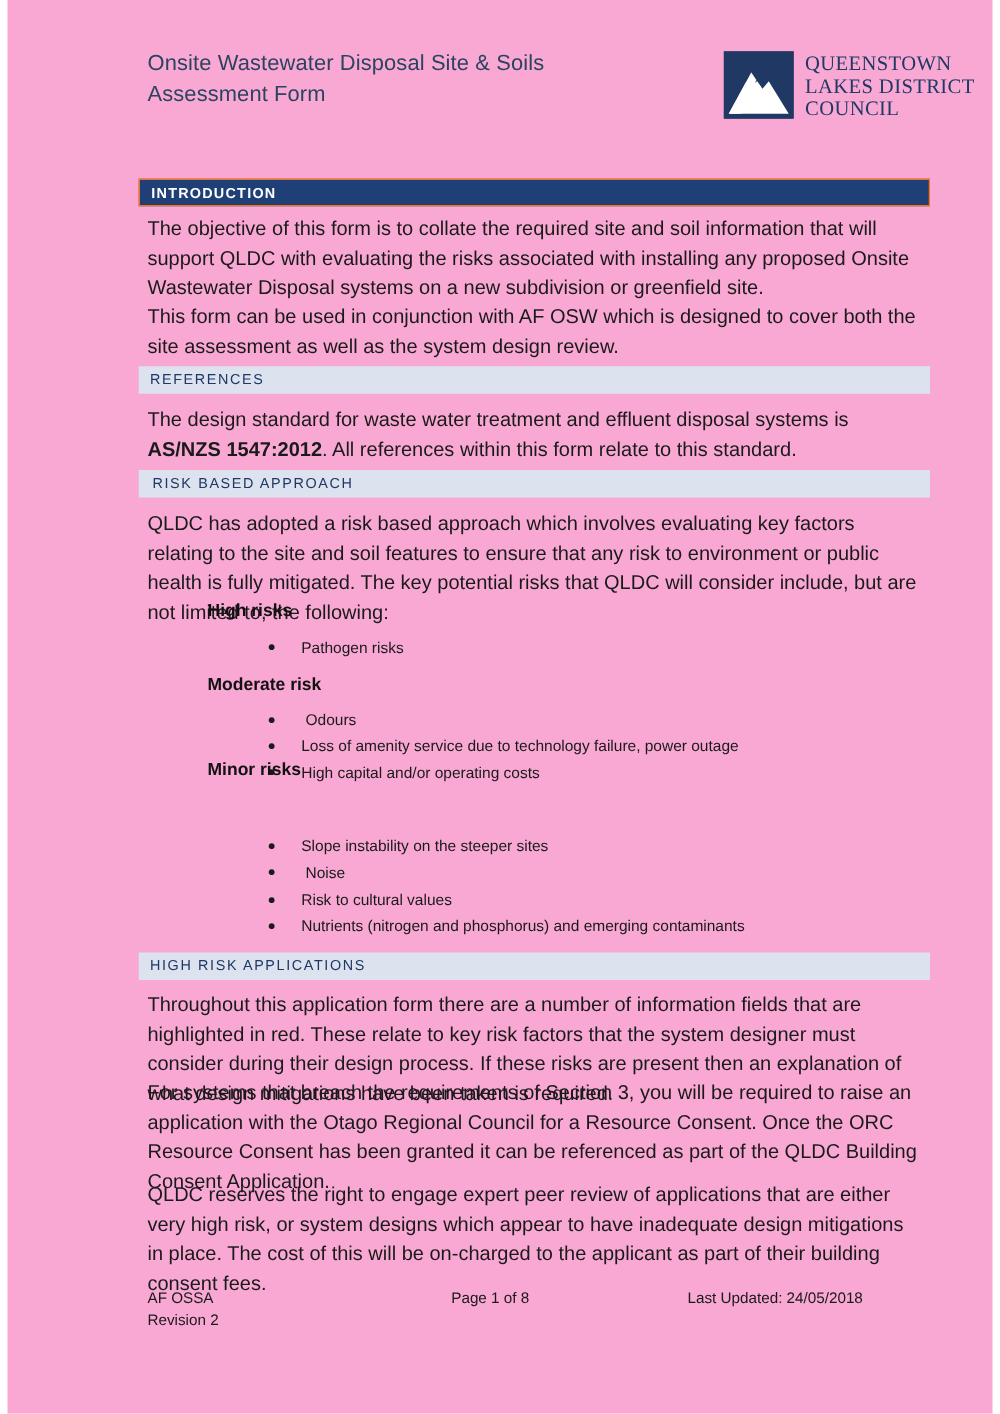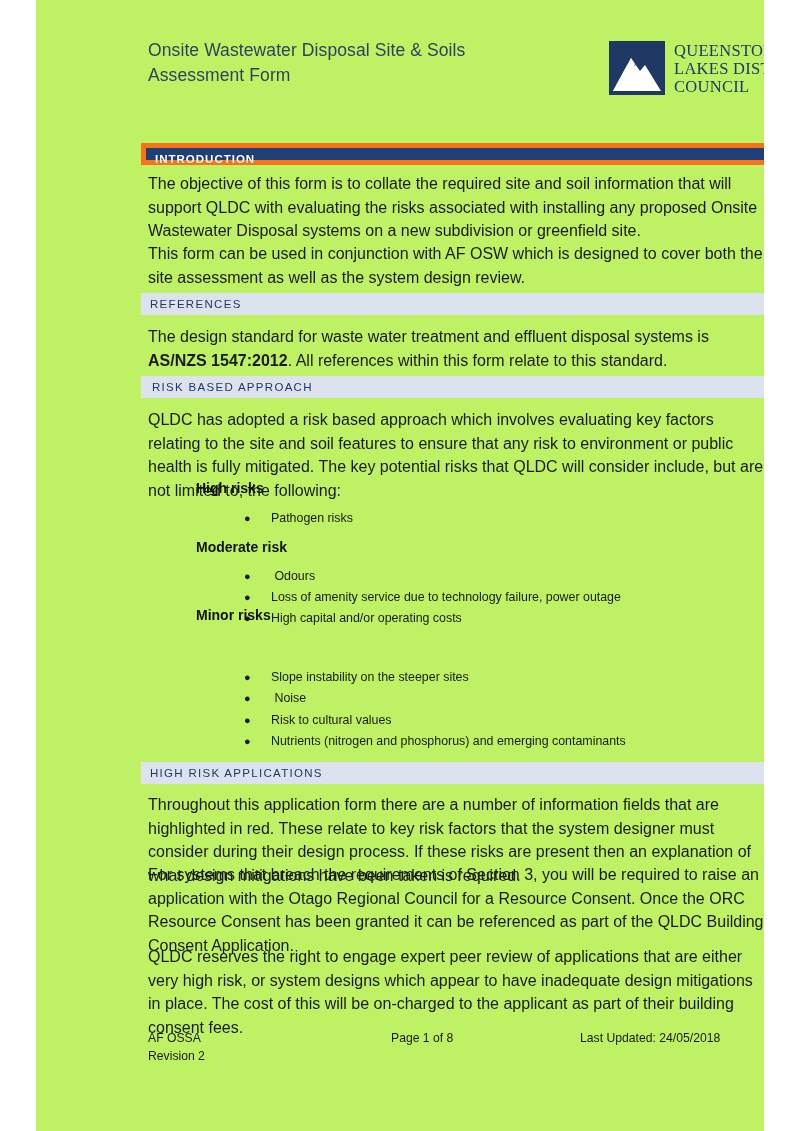--- a/index.html
+++ b/index.html
@@ -7,24 +7,24 @@
     margin: 0;
     padding: 0;
     background: #ffffff;
   }
   body {
     font-family: "Liberation Sans", sans-serif;
     color: #1a1a1a;
   }
   .page {
     position: relative;
-    width: 728px;
+    width: 788px;
     height: 1131px;
     margin: 0 auto;
-    background: #bef264;
+    background: #f9a8d4;
     overflow: hidden;
     box-sizing: border-box;
   }
 
   
   .doc-header {
     position: absolute;
     top: 38px;
     left: 112px;
     right: 20px;
@@ -71,21 +71,21 @@
 
   
   .bar {
     position: absolute;
     left: 105px;
     width: 633px;
     box-sizing: border-box;
   }
   .bar-dark {
     background: #1f4076;
-    border: 5px solid #f97316;
+    border: 1px solid #f97316;
     color: #ffffff;
     font-weight: bold;
     font-size: 11.5px;
     letter-spacing: 1.0px;
     padding: 5px 0 5px 9px;
     height: 22px;
   }
   .bar-light {
     background: #dce3ef;
     color: #1f3864;

